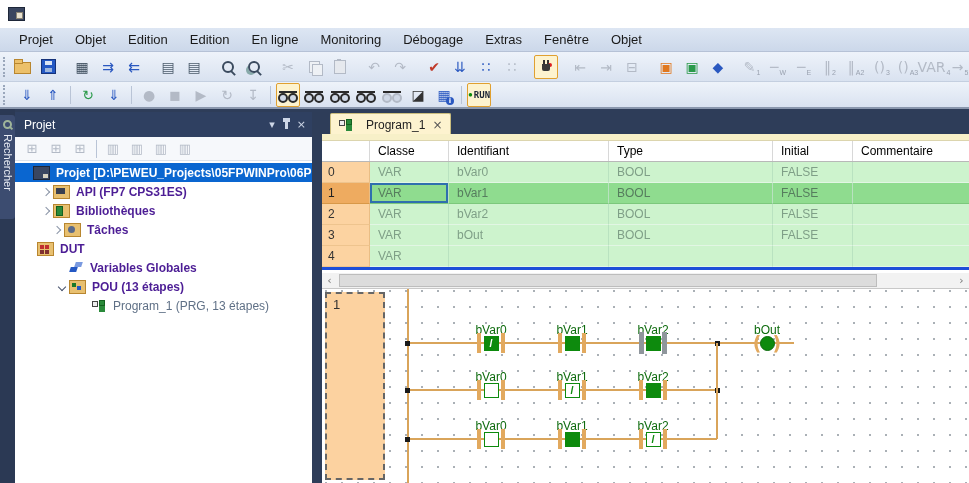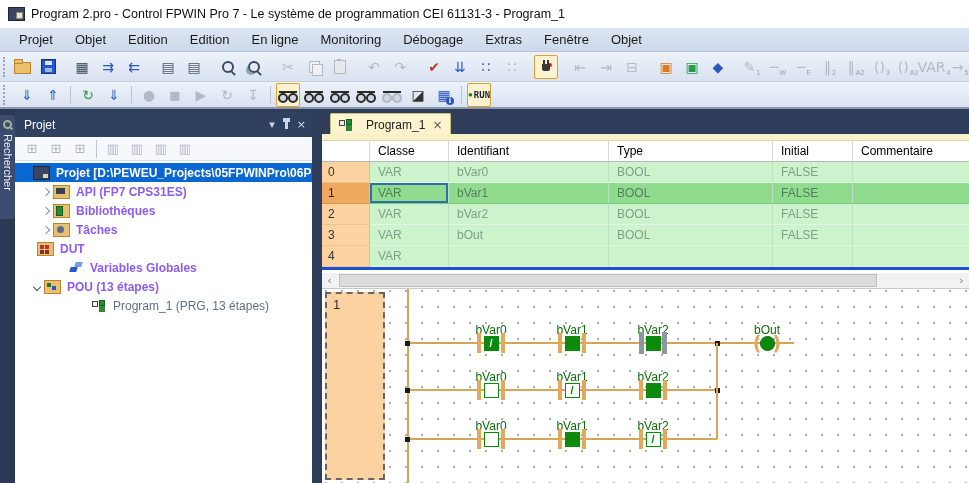--- a/index.html
+++ b/index.html
@@ -62,21 +62,21 @@
   .project-panel{position:absolute;left:15px;top:3px;width:297px;height:371px;background:#fff;display:flex;flex-direction:column;}
   .pp-header{height:25px;background:#2f4061;display:flex;align-items:center;color:#fff;font-size:12px;padding:0 6px 0 9px;}
   .pp-title{flex:1;}
   .pp-hicon{color:#cdd6e6;font-size:11px;margin-left:9px;font-family:"DejaVu Sans",sans-serif;}
   .i-pin{width:3px;height:8px;background:#cdd6e6;position:relative;margin-left:10px;}
   .i-pin::before{content:'';position:absolute;left:-2px;top:-3px;width:7px;height:4px;background:#cdd6e6;}
   .pp-toolbar{height:23px;background:#f6f8fb;border-bottom:1px solid #dde3ec;display:flex;align-items:center;padding-left:5px;}
   .pp-toolbar .tbtn{min-width:20px;height:19px;}
   .pp-toolbar .glyph{font-size:13px;}
   .tree{flex:1;overflow:hidden;padding-top:2px;}
-  .tree-item{height:19px;display:flex;align-items:center;font-size:12px;font-weight:bold;color:#8b5cf6;white-space:nowrap;overflow:hidden;}
+  .tree-item{height:19px;display:flex;align-items:center;font-size:12px;font-weight:bold;color:#4c1d95;white-space:nowrap;overflow:hidden;}
   .tree-item.selected{background:#0a66d0;color:#fff;}
   .tree-item.muted{font-weight:normal;color:#5f7086;}
   .chev{width:14px;display:inline-flex;justify-content:center;flex:none;}
   .chev i{width:5px;height:5px;border-right:1.5px solid #8a94a6;border-bottom:1.5px solid #8a94a6;display:inline-block;}
   .chev.right i{transform:rotate(-45deg);}
   .chev.down i{transform:rotate(45deg);border-color:#44506a;}
   .ti{width:15px;height:12px;flex:none;margin-right:6px;position:relative;}
   .ti-project{background:#3a4660;border:1px solid #1d2638;}
   .ti-project::after{content:'';position:absolute;right:1px;bottom:1px;width:5px;height:4px;background:#d8d2c0;}
   .ti-plc{background:#e8c070;border:1px solid #b8862f;}
@@ -138,21 +138,20 @@
   .coil{position:absolute;width:36px;height:22px;display:flex;align-items:center;justify-content:center;}
   .paren{color:#e2a95e;font-size:19px;font-weight:bold;line-height:1;font-family:"DejaVu Sans",sans-serif;}
   .ccirc{width:15px;height:15px;border-radius:50%;background:#0d8a0d;border:1px solid #0a6a0a;box-sizing:border-box;margin:0 -2px;}
 </style>
 </head>
 <body>
 
 <div class="app">
   <div class="titlebar">
     <span class="appicon"></span>
-    <span class="title-text">Program 2.pro - Control FPWIN Pro 7 - Le système de programmation CEI 61131-3 - Program_1</span>
   </div>
   <div class="menubar">
       <span class="menu-item">Projet</span>
       <span class="menu-item">Objet</span>
       <span class="menu-item">Edition</span>
       <span class="menu-item">Edition</span>
       <span class="menu-item">En ligne</span>
       <span class="menu-item">Monitoring</span>
       <span class="menu-item">Débogage</span>
       <span class="menu-item">Extras</span>
@@ -402,38 +401,38 @@
             <span class="ti ti-plc"></span>
             <span class="tlabel">API (FP7 CPS31ES)</span>
           </div>
           <div class="tree-item" style="padding-left: 24px;">
             <span class="chev right">
               <i></i>
             </span>
             <span class="ti ti-library"></span>
             <span class="tlabel">Bibliothèques</span>
           </div>
-          <div class="tree-item" style="padding-left: 24px;">
+          <div class="tree-item" style="padding-left: 35px;">
             <span class="chev right">
               <i></i>
             </span>
             <span class="ti ti-tasks"></span>
             <span class="tlabel">Tâches</span>
           </div>
           <div class="tree-item" style="padding-left: 8px;">
             <span class="chev"></span>
             <span class="ti ti-dut"></span>
             <span class="tlabel">DUT</span>
           </div>
           <div class="tree-item" style="padding-left: 40px;">
             <span class="chev"></span>
             <span class="ti ti-globals"></span>
             <span class="tlabel">Variables Globales</span>
           </div>
-          <div class="tree-item" style="padding-left: 15px; align-items: center;">
+          <div class="tree-item" style="padding-left: 40px; align-items: center;">
             <span class="chev down">
               <i></i>
             </span>
             <span class="ti ti-pou"></span>
             <span class="tlabel">POU (13 étapes)</span>
           </div>
           <div class="tree-item muted" style="padding-left: 63px;">
             <span class="chev"></span>
             <span class="ti ti-program"></span>
             <span class="tlabel">Program_1 (PRG, 13 étapes)</span>

